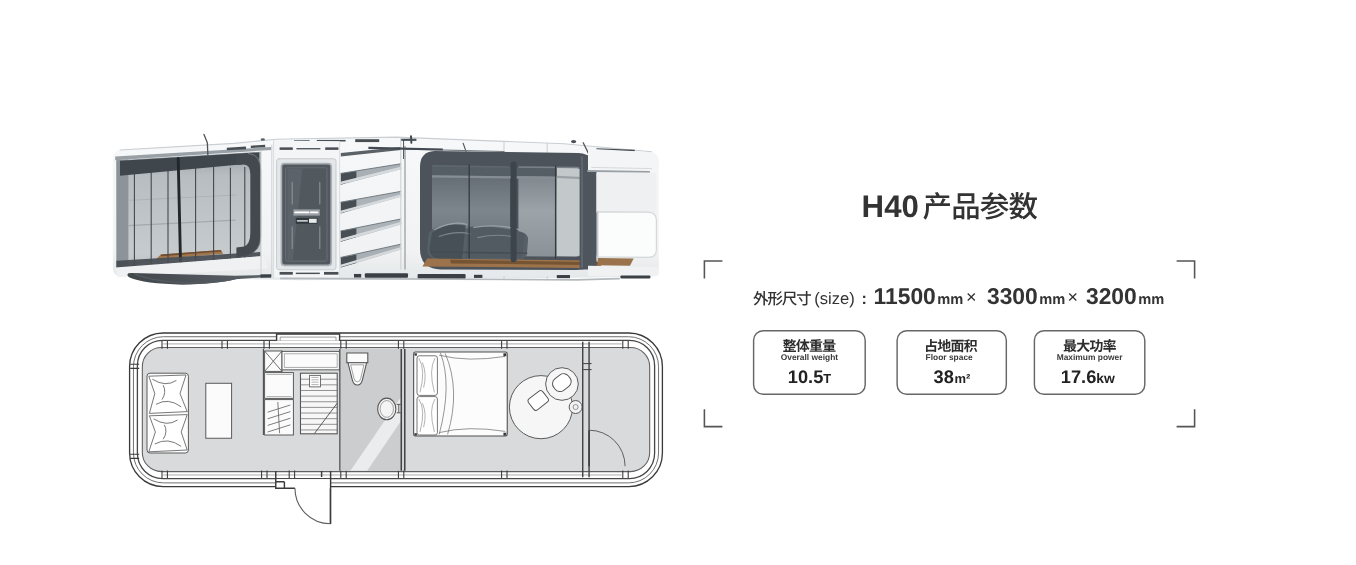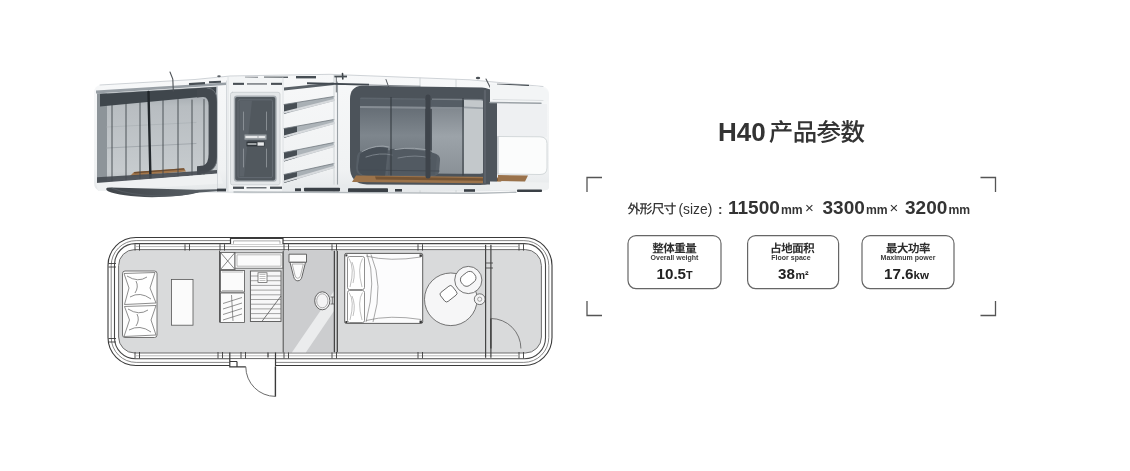--- a/index.html
+++ b/index.html
@@ -1,16 +1,16 @@
 <!DOCTYPE html>
 <html><head>
 <meta charset="utf-8">
 <style>
 html,body{margin:0;padding:0;background:#ffffff;}
-#stage{position:relative;width:1130px;height:404px;overflow:hidden;background:#ffffff;font-family:"Liberation Sans",sans-serif;}
+#stage{position:relative;width:1130px;height:404px;overflow:hidden;background:#ffffff;font-family:"Liberation Sans",sans-serif;margin-top:40px;}
 svg{position:absolute;left:0;top:0;}
 </style>
 </head>
 <body>
 <div id="stage">
 <svg width="1130" height="471" viewBox="0 0 1130 471">
 <defs>
 <linearGradient id="gBody" x1="0" y1="0" x2="0" y2="1">
  <stop offset="0" stop-color="#f7f8f9"></stop>
           <stop offset="0.8" stop-color="#f0f2f3"></stop>

